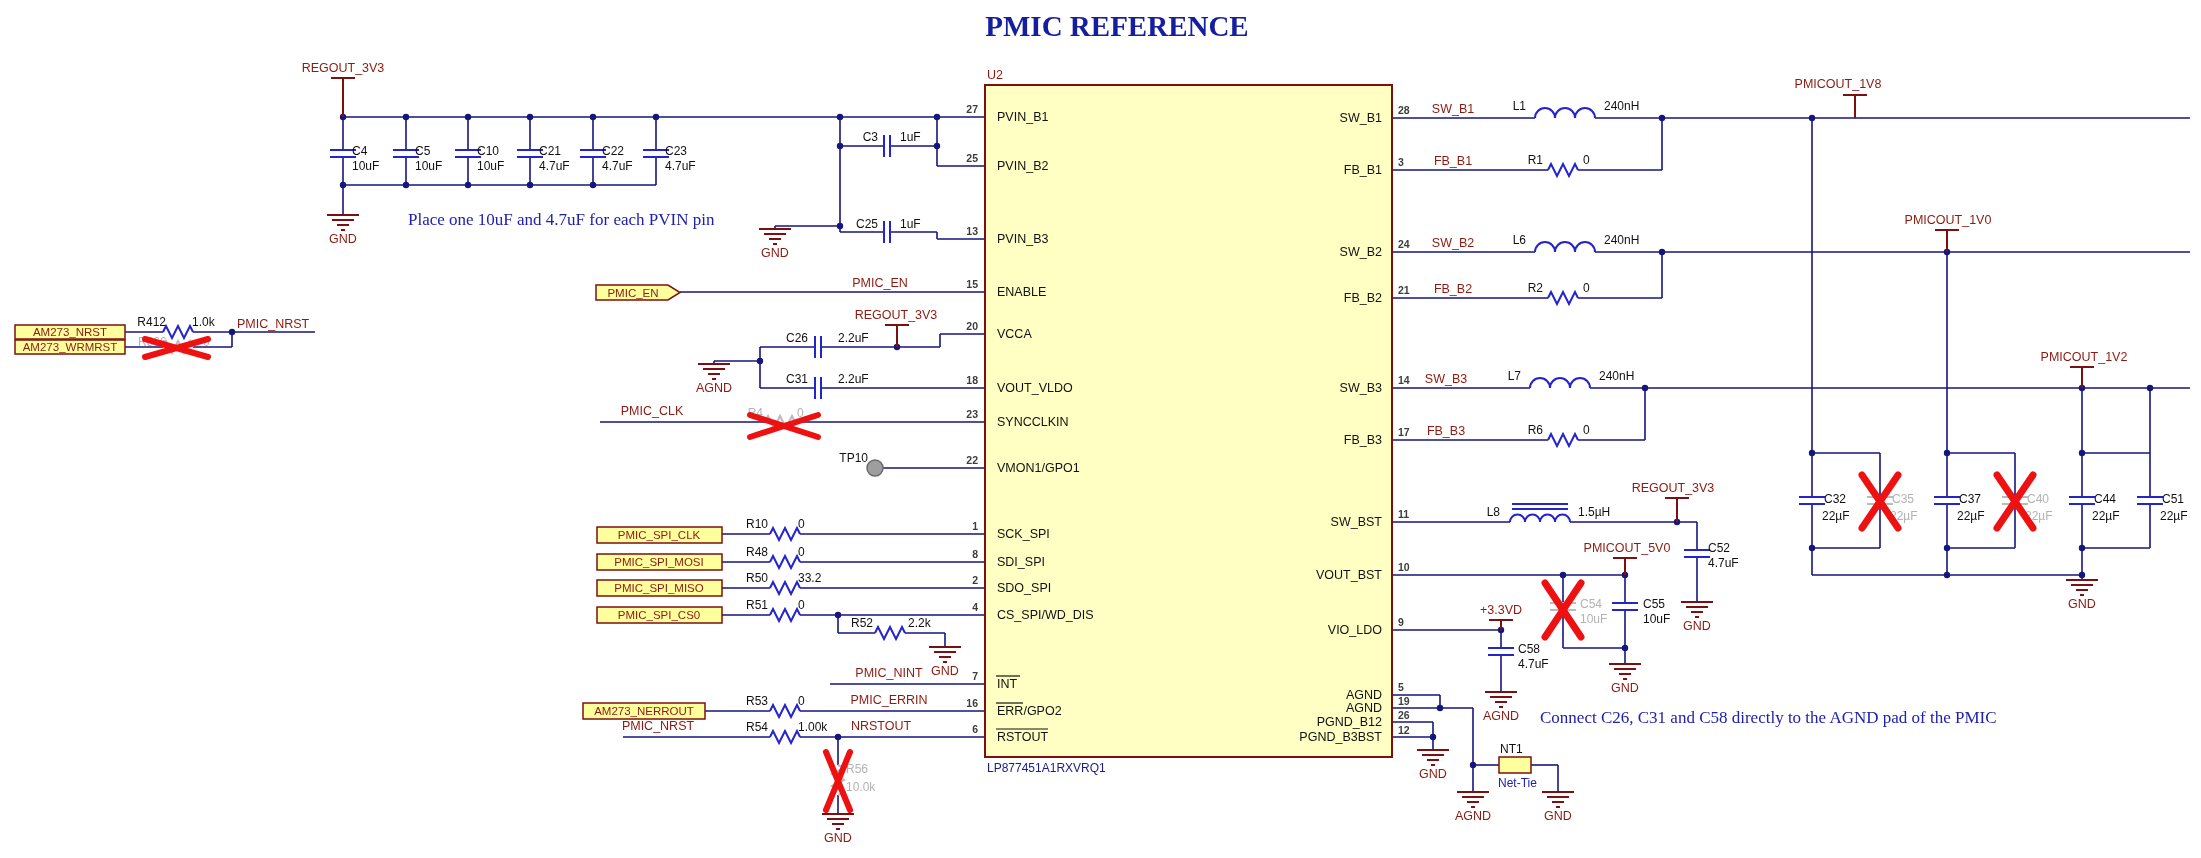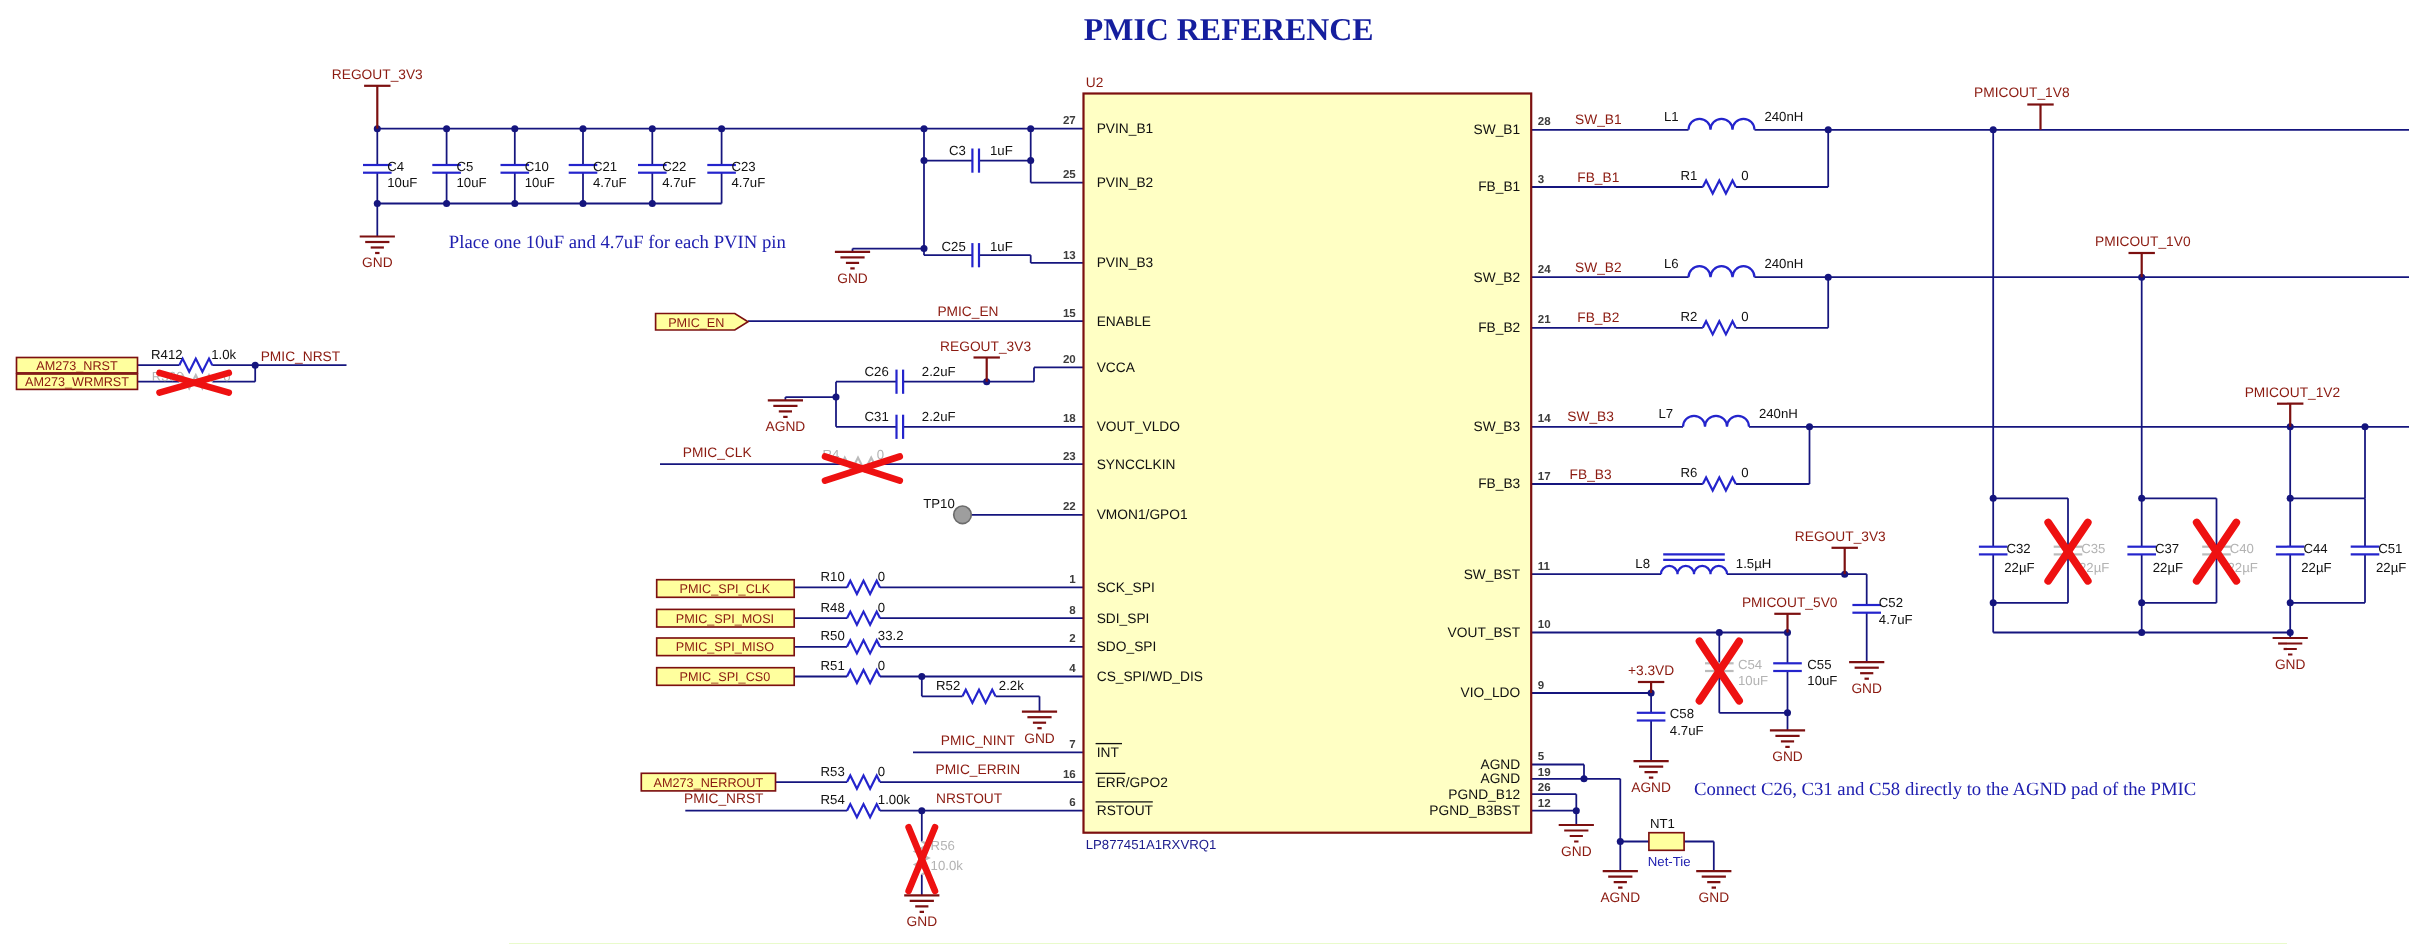--- a/index.html
+++ b/index.html
@@ -1,16 +1,16 @@
 <!DOCTYPE html>
 <html><head>
 <meta charset="utf-8">
 <style>
   html,body{margin:0;padding:0;background:#ffffff;}
-  .canvas{position:relative;width:2201px;height:858px;background:#bef264;overflow:hidden;}
+  .canvas{position:relative;width:2201px;height:858px;background:#c2410c;overflow:hidden;}
   svg{position:absolute;left:0;top:0;}
   svg text{font-family:"Liberation Sans",sans-serif;fill:#111;}
   .w{stroke:#15157e;stroke-width:1.6;fill:none;}
   .sym{stroke:#2424cc;stroke-width:2;fill:none;}
   .symg{stroke:#bbbbbb;}
   .mar{stroke:#7c1010;stroke-width:2;fill:none;}
   .dot{fill:#15157e;}
   .lbl{font-size:12px;}
   .net{font-size:12.5px;fill:#8b1a10;}
   .gl{font-size:12.5px;fill:#8b1a10;}

